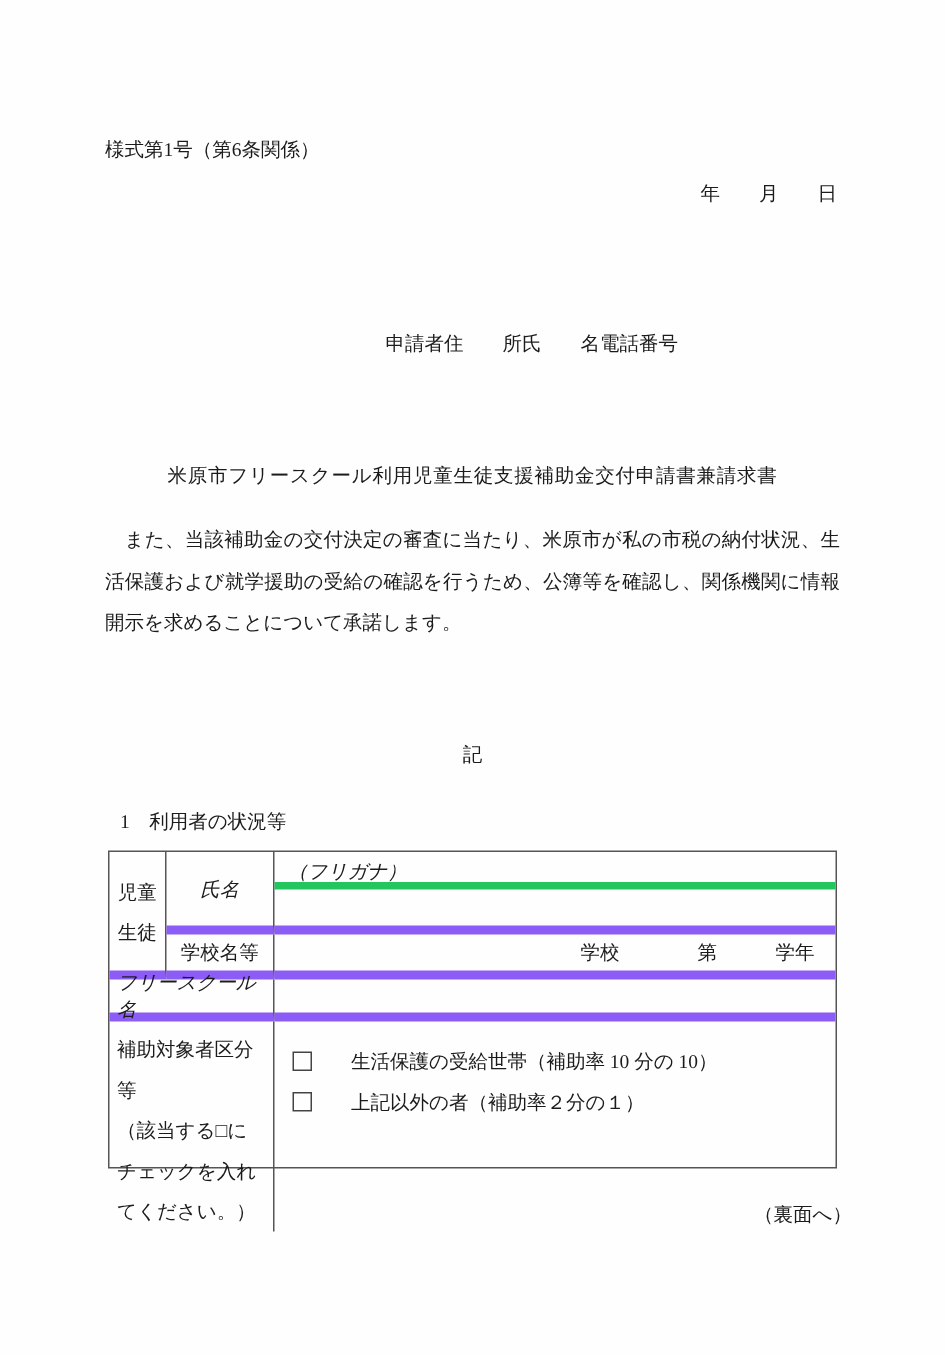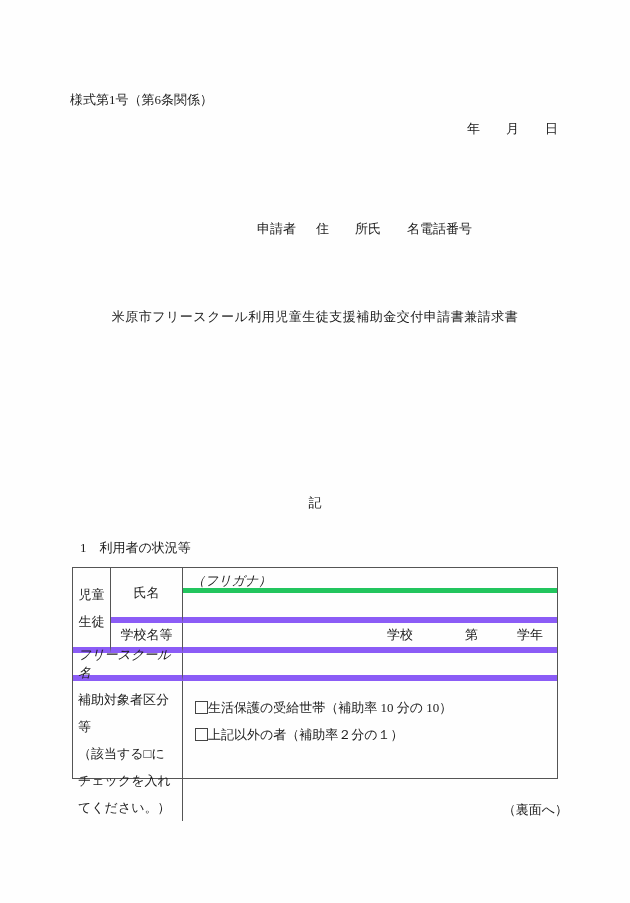--- a/index.html
+++ b/index.html
@@ -11,21 +11,21 @@
     background: #fefefe;
     font-family: "Liberation Serif", "DejaVu Serif", serif;
     font-size: 13px;
     color: #1b1b1b;
     overflow: hidden;
   }
   .abs { position: absolute; }
   #form-number { left: 70px; top: 91px; }
   #date-line { right: 72px; top: 120px; }
   #addressee { left: 84px; top: 163px; }
-  #applicant { left: 257px; top: 215px; display: flex; gap: 20px; align-items: flex-start; }
+  #applicant { left: 257px; top: 215px; display: flex; gap: 0; align-items: flex-start; }
   #applicant .fields { display: flex; flex-direction: row; }
   #applicant .fields > div { height: 27.5px; line-height: 27.5px; }
   #applicant .label { line-height: 27.5px; }
   #doc-title { left: 0; right: 0; top: 308px; text-align: center; letter-spacing: 0.5px; }
   #body-text { left: 70px; top: 346px; width: 490px; line-height: 27.5px;
                text-align: justify; text-justify: inter-ideograph; }
   #body-text p { margin: 0; text-indent: 1em; }
   #record-mark { left: 0; right: 0; top: 494px; text-align: center; }
   #section1-heading { left: 80px; top: 539px; }
   #footer-note { right: 62px; top: 801px; }
@@ -37,32 +37,32 @@
     display: grid;
     grid-template-columns: 38px 72px 1fr;
     grid-template-rows: 25px 30px 30px 28px 1fr;
     background: #fefefe;
   }
   .cell { box-sizing: border-box; }
   .bR { border-right: 1px solid #555; }
   .bB { border-bottom: 6px solid #8b5cf6; }
   .center { display: flex; align-items: center; justify-content: center; text-align: center; }
   .c-student   { grid-column: 1; grid-row: 1 / 4; white-space: pre-line; line-height: 27px; }
-  .c-namelbl   { grid-column: 2; grid-row: 1 / 3; }
+  .c-namelbl   { grid-column: 2; grid-row: 1 / 3; font-style: italic; }
   .c-furigana  { grid-column: 3; grid-row: 1; border-bottom: 5px solid #22c55e; padding: 4px 0 0 9px; font-style: italic; }
   .c-nameval   { grid-column: 3; grid-row: 2; }
   .c-schoollbl { grid-column: 2; grid-row: 3; }
   .c-schoolval { grid-column: 3; grid-row: 3; display: flex; align-items: center;
                  justify-content: flex-end; padding-right: 14px; }
   .c-fslbl     { grid-column: 1 / 3; grid-row: 4; display: flex; align-items: center; padding-left: 5px; font-style: italic; }
   .c-fsval     { grid-column: 3; grid-row: 4; }
   .c-catlbl    { grid-column: 1 / 3; grid-row: 5; padding: 5px 4px 0 5px;
                  line-height: 27px; white-space: pre-line; word-break: break-all; }
   .c-options   { grid-column: 3; grid-row: 5; padding: 13px 0 0 12px; }
-  .option { display: flex; align-items: center; gap: 0; height: 27px; }
+  .option { display: flex; align-items: center; gap: 26px; height: 27px; }
   .checkbox { width: 11px; height: 11px; border: 1px solid #444; background: #fefefe; flex: 0 0 auto; }
 </style>
 </head>
 <body>
 
 <div class="page">
 
   <div class="abs" id="form-number">様式第1号（第6条関係）</div>
 
   <div class="abs" id="date-line">年　　月　　日</div>
@@ -73,20 +73,21 @@
     <div class="fields">
       <div>住　　所</div>
       <div>氏　　名</div>
       <div>電話番号</div>
     </div>
   </div>
 
   <div class="abs" id="doc-title">米原市フリースクール利用児童生徒支援補助金交付申請書兼請求書</div>
 
   <div class="abs" id="body-text">
+    <p>また、当該補助金の交付決定の審査に当たり、米原市が私の市税の納付状況、生活保護および就学援助の受給の確認を行うため、公簿等を確認し、関係機関に情報開示を求めることについて承諾します。</p>
   </div>
 
   <div class="abs" id="record-mark">記</div>
 
   <div class="abs" id="section1-heading">1　利用者の状況等</div>
 
   <div class="abs" id="status-table">
 
     <div class="cell c-student center bR bB">児童
 生徒</div>

